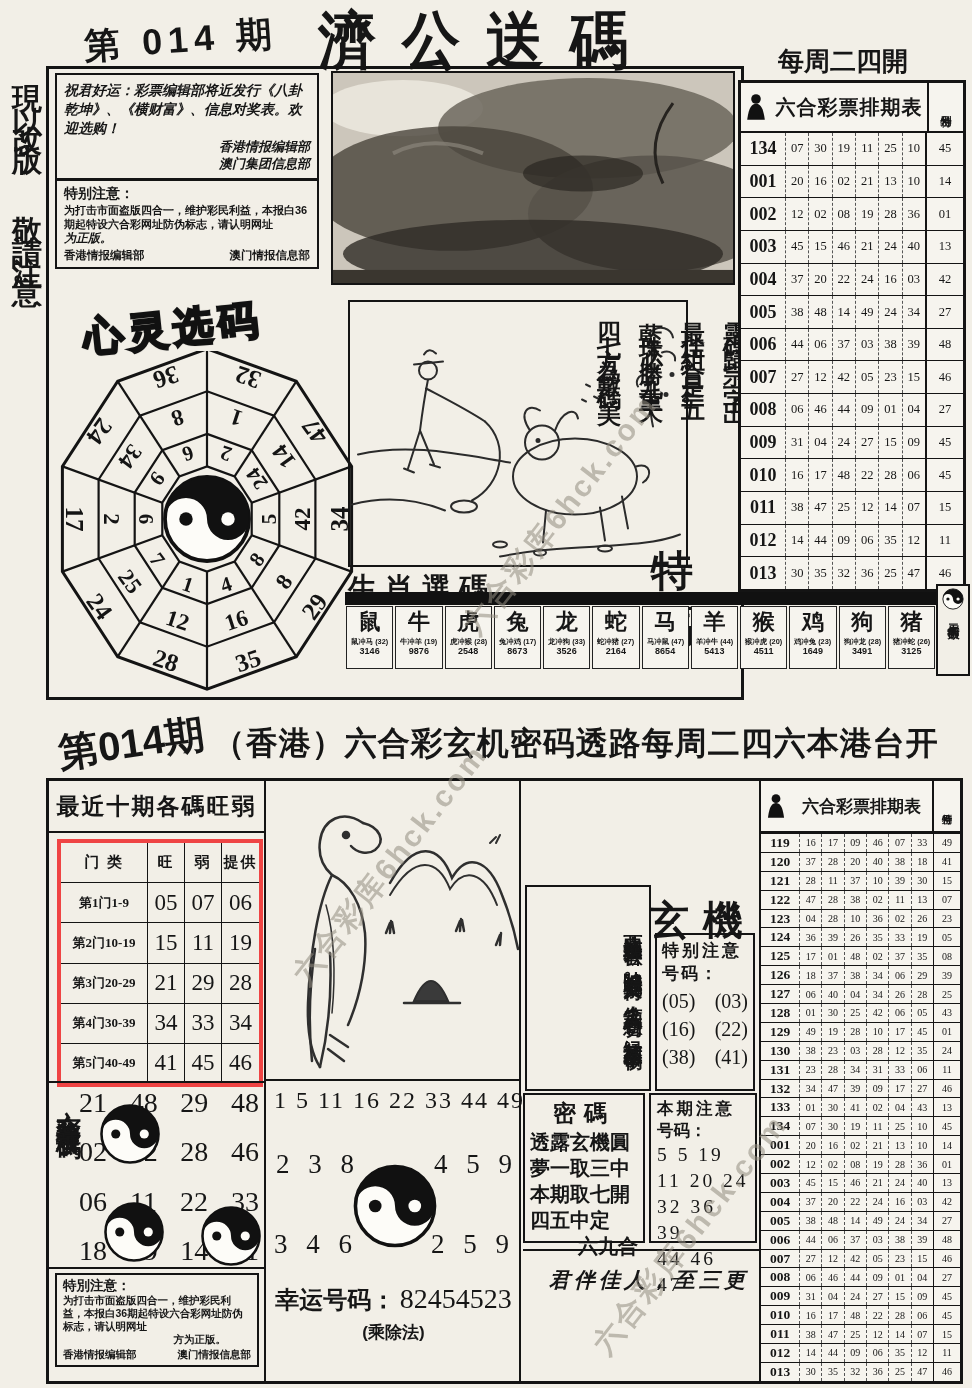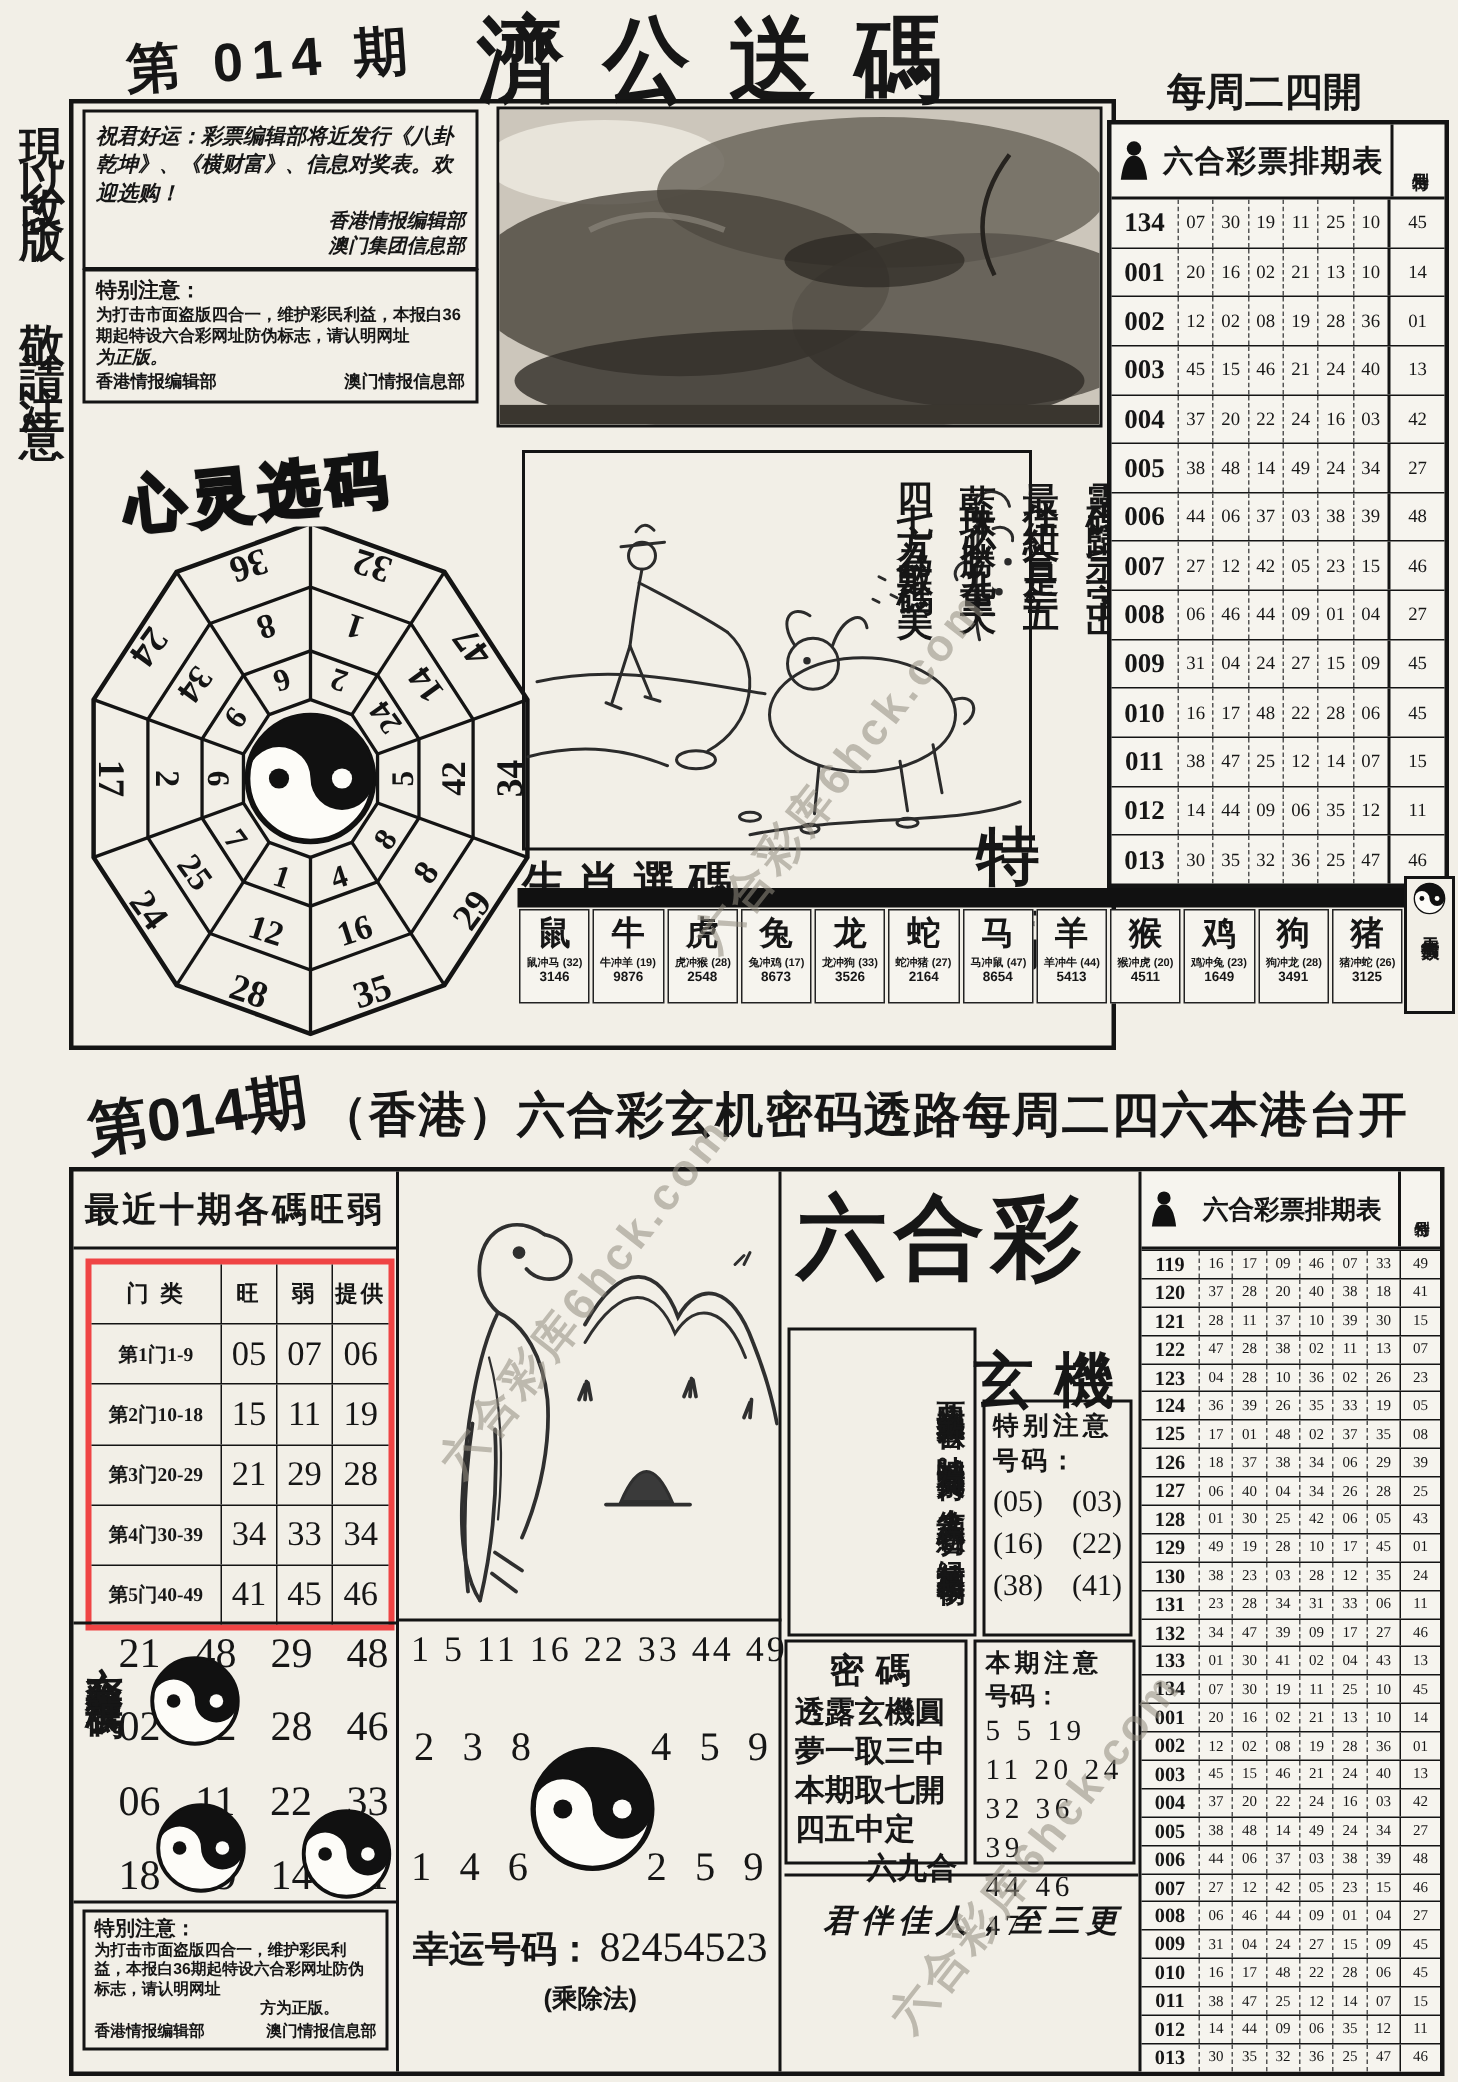--- a/index.html
+++ b/index.html
@@ -536,21 +536,21 @@
             <span>弱</span>
             <span>提供</span>
           </div>
           <div class="hc-row">
             <span class="hc-label">第1门1-9</span>
             <span class="hc-num">05</span>
             <span class="hc-num">07</span>
             <span class="hc-num">06</span>
           </div>
           <div class="hc-row">
-            <span class="hc-label">第2门10-18</span>
+            <span class="hc-label">第2门10-19</span>
             <span class="hc-num">15</span>
             <span class="hc-num">11</span>
             <span class="hc-num">19</span>
           </div>
           <div class="hc-row">
             <span class="hc-label">第3门20-29</span>
             <span class="hc-num">21</span>
             <span class="hc-num">29</span>
             <span class="hc-num">28</span>
           </div>
@@ -657,31 +657,30 @@
       <div class="mn-l2 ser">2 3 8</div>
       <div class="mn-r2 ser">4 5 9</div>
       <span class="yy" style="left:86px;top:382px;"><svg width="86" height="86" viewBox="0 0 100 100">
             <g transform="rotate(-90 50 50)">
     <circle cx="50" cy="50" r="46" fill="#fdfcf8" stroke="#111" stroke-width="4.14"></circle>
     <path d="M50,4 A46,46 0 0 1 50,96 A23,23 0 0 1 50,50 A23,23 0 0 0 50,4 Z" fill="#111"></path>
     <circle cx="50" cy="27" r="7.36" fill="#111"></circle>
     <circle cx="50" cy="73" r="7.36" fill="#fdfcf8"></circle>
             </g>
           </svg></span>
-      <div class="mn-l3 ser">1 4 6</div>
+      <div class="mn-l3 ser">3 4 6</div>
       <div class="mn-r3 ser">2 5 9</div>
       <div class="mn-lucky">
         <span class="lab">幸运号码：</span>
         <span class="val ser">82454523</span>
       </div>
       <div class="mn-method">(乘除法)</div>
     </div>
 
     <div class="col col3">
-      <div class="my-title">六合彩</div>
       <div class="my-sub">玄機</div>
       <div class="my-poem vtext" id="mpoem">
           <p>两翅连拍舞善歌，</p>
           <p>呐喊追究莫奈何。</p>
           <p>含笑动人心意切，</p>
           <p>绿草如茵牛羊畅。</p>
         </div>
       <div class="att-box">
         <div class="l1">特别注意</div>
         <div class="l2">号码：</div>

